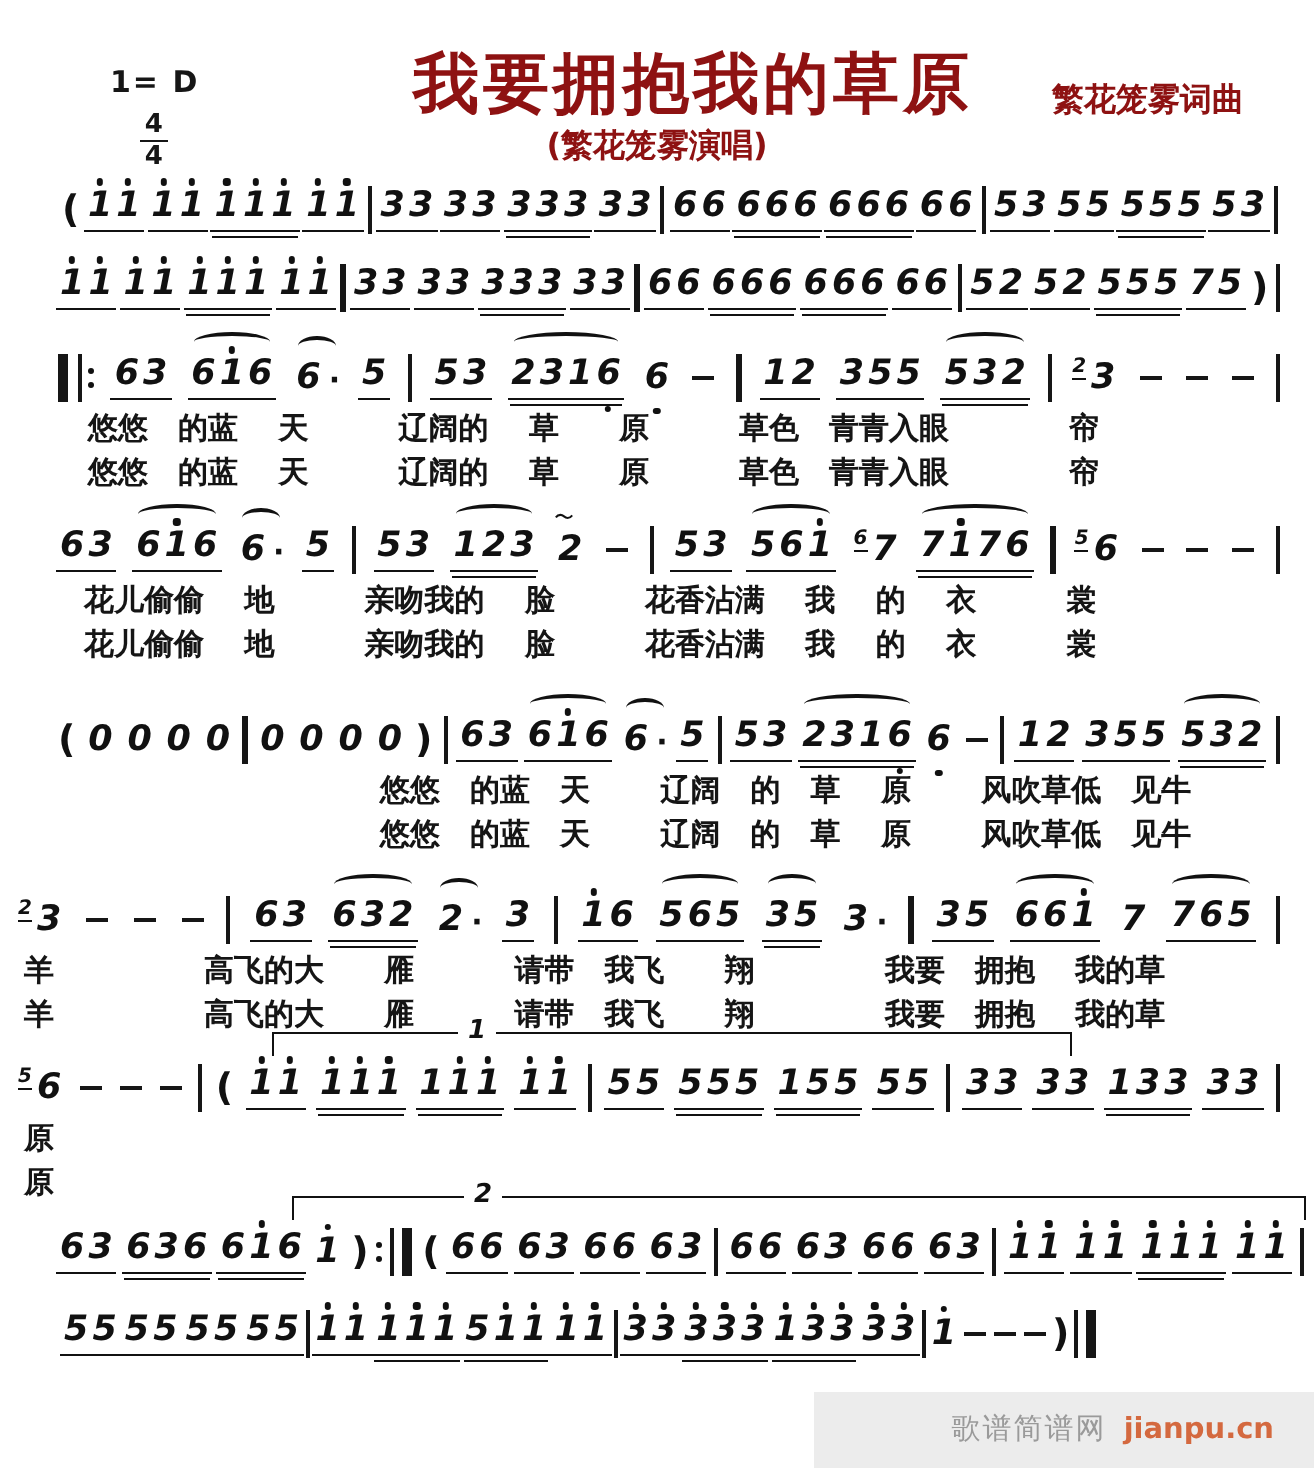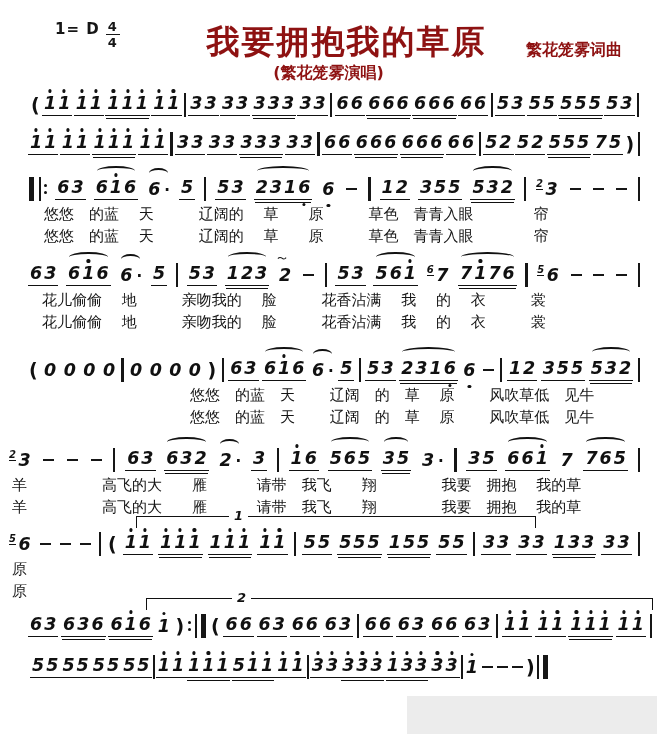--- a/index.html
+++ b/index.html
@@ -1,20 +1,20 @@
 <!DOCTYPE html>
 <html><head>
 <meta charset="utf-8">
 <style>
   html,body{margin:0;padding:0;background:#fff;}
   .page{position:relative;width:657px;height:734px;background:#ffffff;overflow:hidden;
         font-family:"DejaVu Sans",sans-serif;color:#111;}
   
-  .keysig{position:absolute;left:55px;top:20px;display:flex;gap:6px;
-          font-weight:bold;font-size:15px;color:#161616;letter-spacing:1px;}
+  .keysig{position:absolute;left:55px;top:32px;display:flex;align-items:center;gap:6px;
+          font-weight:bold;font-size:15px;color:#161616;letter-spacing:1px;flex-direction:column;}
   .meter{display:inline-flex;flex-direction:column;align-items:center;line-height:1;
          font-size:13px;font-weight:bold;}
   .meter .top{border-bottom:1.5px solid #161616;padding:0 2px 1px;}
   .meter .bot{padding-top:1px;}
   .title{position:absolute;left:0;right:0;top:20px;text-align:center;
          font-size:33px;font-weight:bold;letter-spacing:2px;padding-left:36px;}
   .subtitle{position:absolute;left:0;right:0;top:63px;text-align:center;
             font-size:16px;font-weight:bold;}
   .credit{position:absolute;right:35px;top:40px;font-size:16px;font-weight:bold;text-align:center;}
   
@@ -37,21 +37,21 @@
          position:relative;top:-8px;margin-right:1.5px;border-bottom:1.2px solid #111;}
   .aug{font-weight:bold;font-size:15px;margin-left:3px;line-height:1;}
   .trill{position:absolute;top:-14px;left:0;font-size:10px;letter-spacing:-1px;}
   .bar{width:2.2px;height:24px;background:#161616;align-self:center;margin:0 1px;flex:none;}
   .bar.thick{width:5px;}
   .rep{display:inline-flex;align-items:center;gap:2.5px;align-self:center;}
   .rdots{display:flex;flex-direction:column;gap:4px;}
   .rdots i{width:3.2px;height:3.2px;background:#111;border-radius:50%;display:block;}
   .paren{font-weight:bold;font-size:19px;align-self:center;line-height:1;padding:0 1px;}
   .dash{width:11px;height:2.8px;background:#161616;align-self:center;margin:0 2px;flex:none;}
-  .lyric{font-size:15px;line-height:21.5px;height:21.5px;white-space:pre;color:#151515;}
+  .lyric{font-size:15px;line-height:21.5px;height:21.5px;white-space:pre;color:#151515;font-weight:bold;}
   .volta{position:relative;height:11px;margin-bottom:1px;
          border-top:1.8px solid #111;border-left:1.8px solid #111;border-right:1.8px solid #111;}
   .volta-label{position:absolute;top:-9px;background:#fff;padding:0 5px;
                font-size:13px;font-weight:bold;font-style:italic;line-height:1.2;}
   
   .transcriber{position:absolute;right:30px;top:681px;font-size:16px;letter-spacing:1px;}
   .wm-band{position:absolute;right:0;bottom:0;width:250px;height:38px;background:#ececec;}
   .watermark{position:absolute;right:20px;bottom:10px;font-size:14.5px;}
   .wm-site{color:#9a9a9a;letter-spacing:1px;}
   .wm-domain{font-weight:bold;margin-left:4px;}
@@ -756,13 +756,17 @@
           <span class="paren">)</span>
           <span class="rep">
             <span class="bar"></span>
             <span class="bar thick"></span>
           </span>
         </div>
       </div>
     </div>
 
   <div class="wm-band"></div>
+  <div class="watermark">
+    <span class="wm-site">歌谱简谱网</span>
+    <span class="wm-domain" style="color: rgb(212, 105, 63);">jianpu.cn</span>
+  </div>
 </div>
 
 </body></html>

